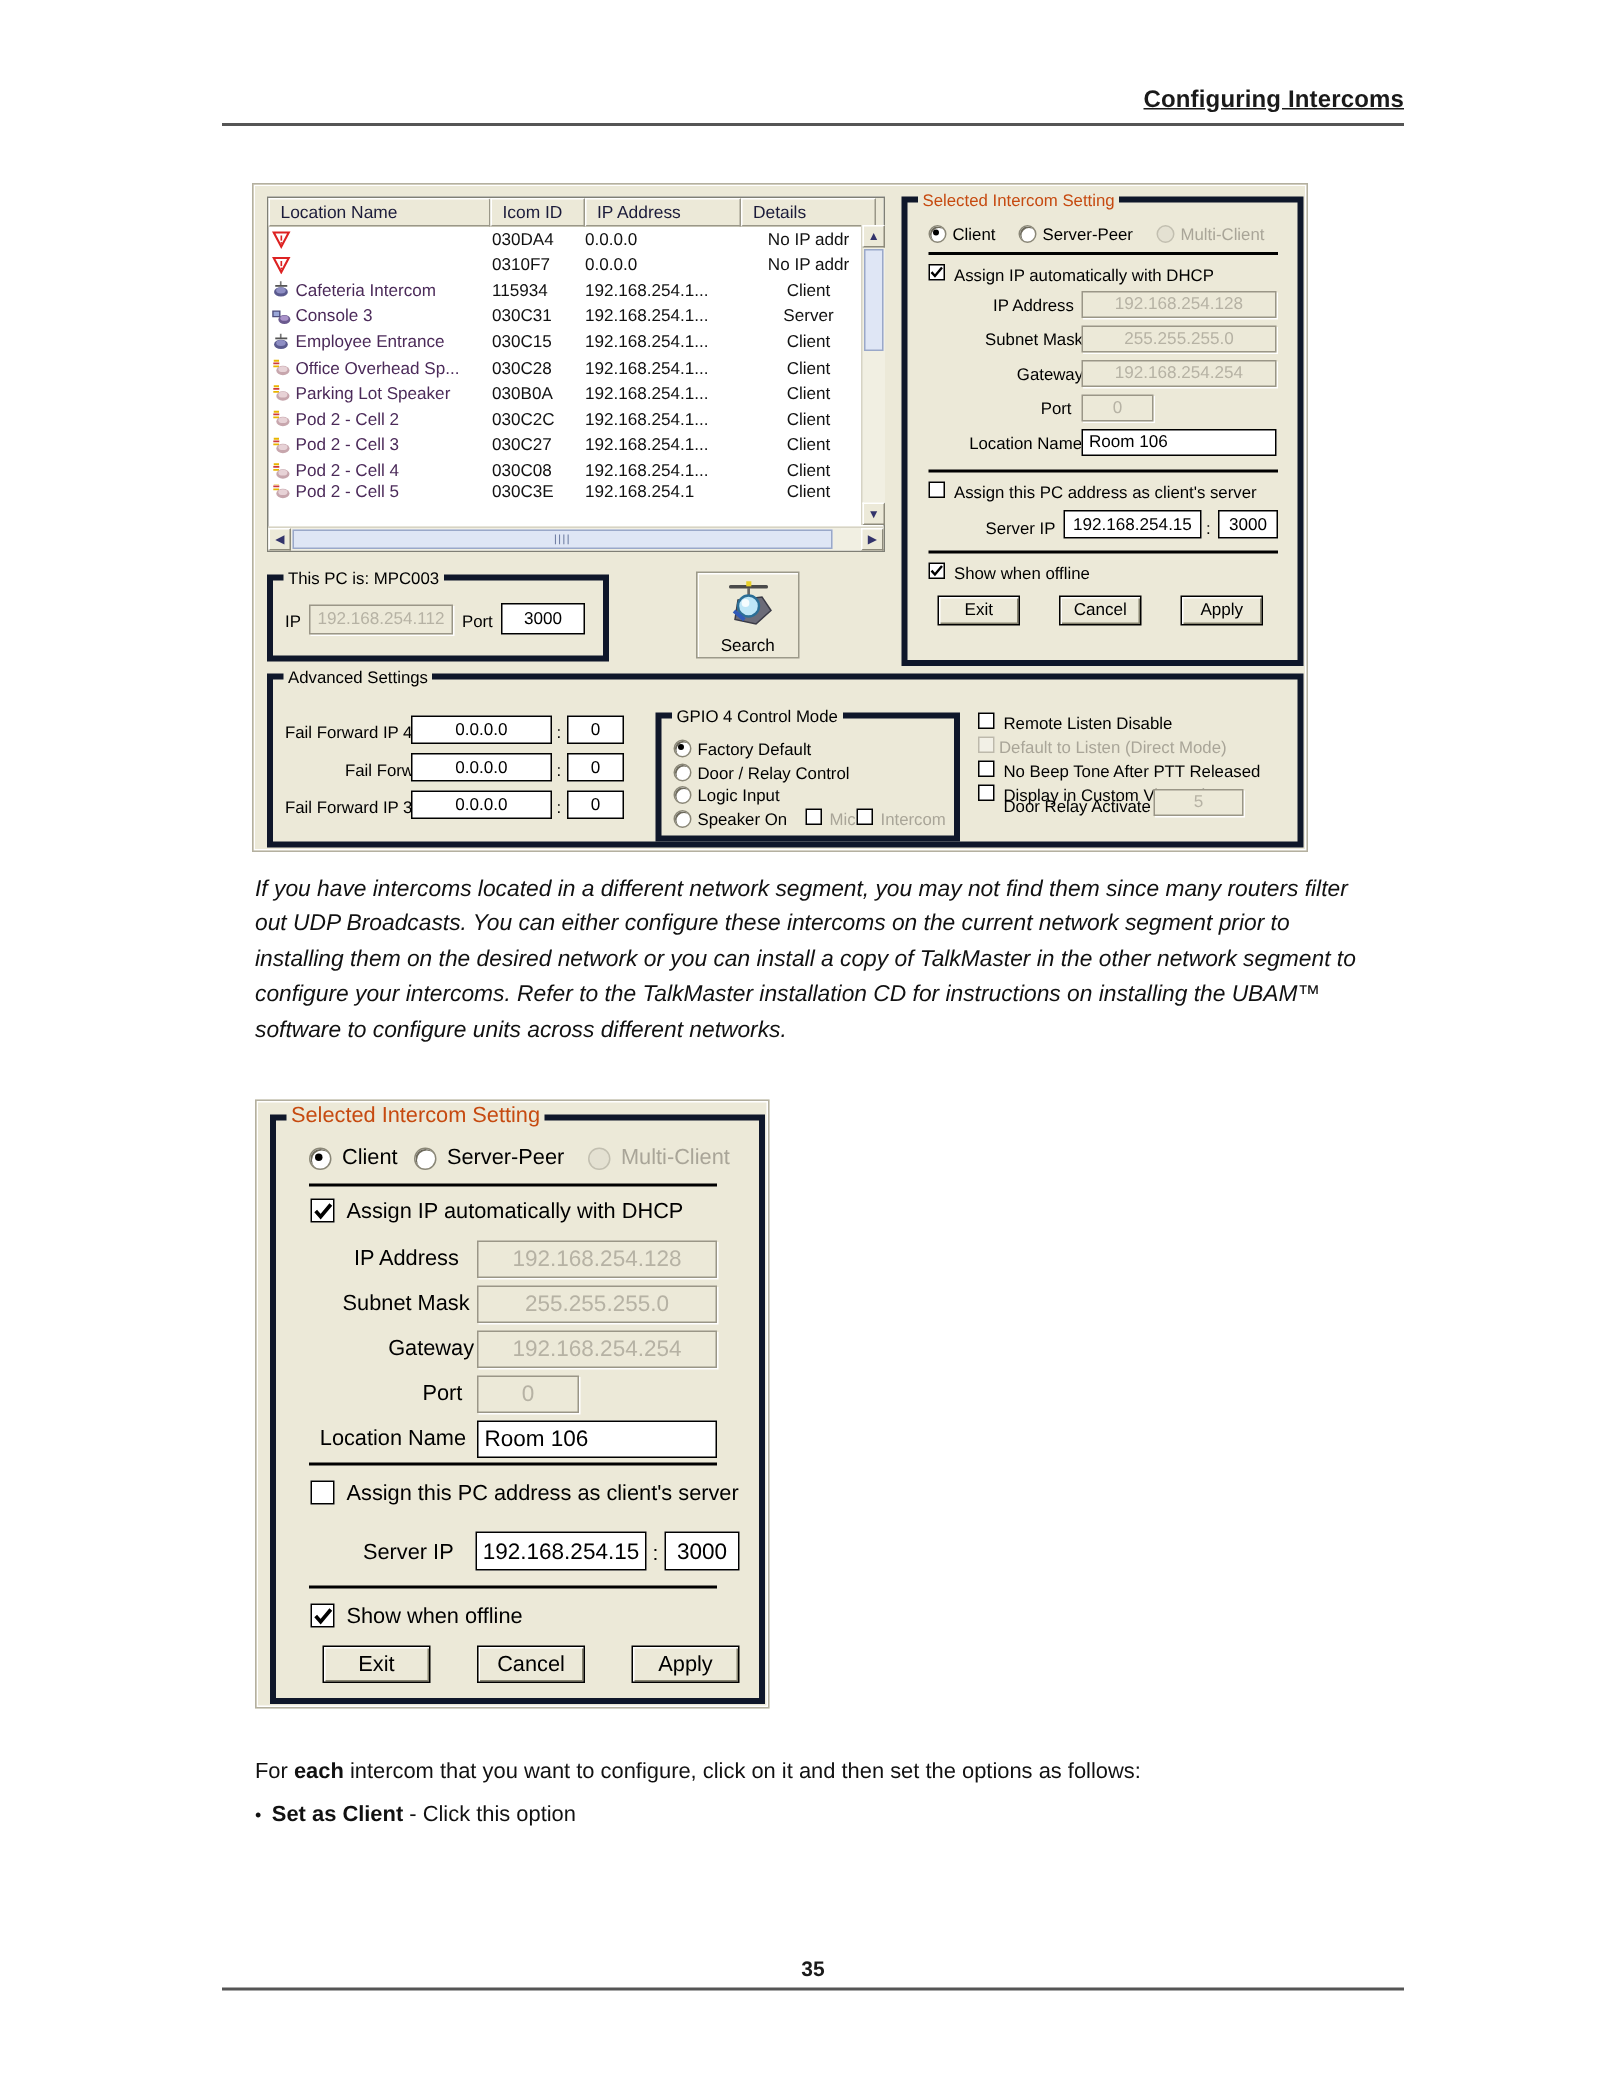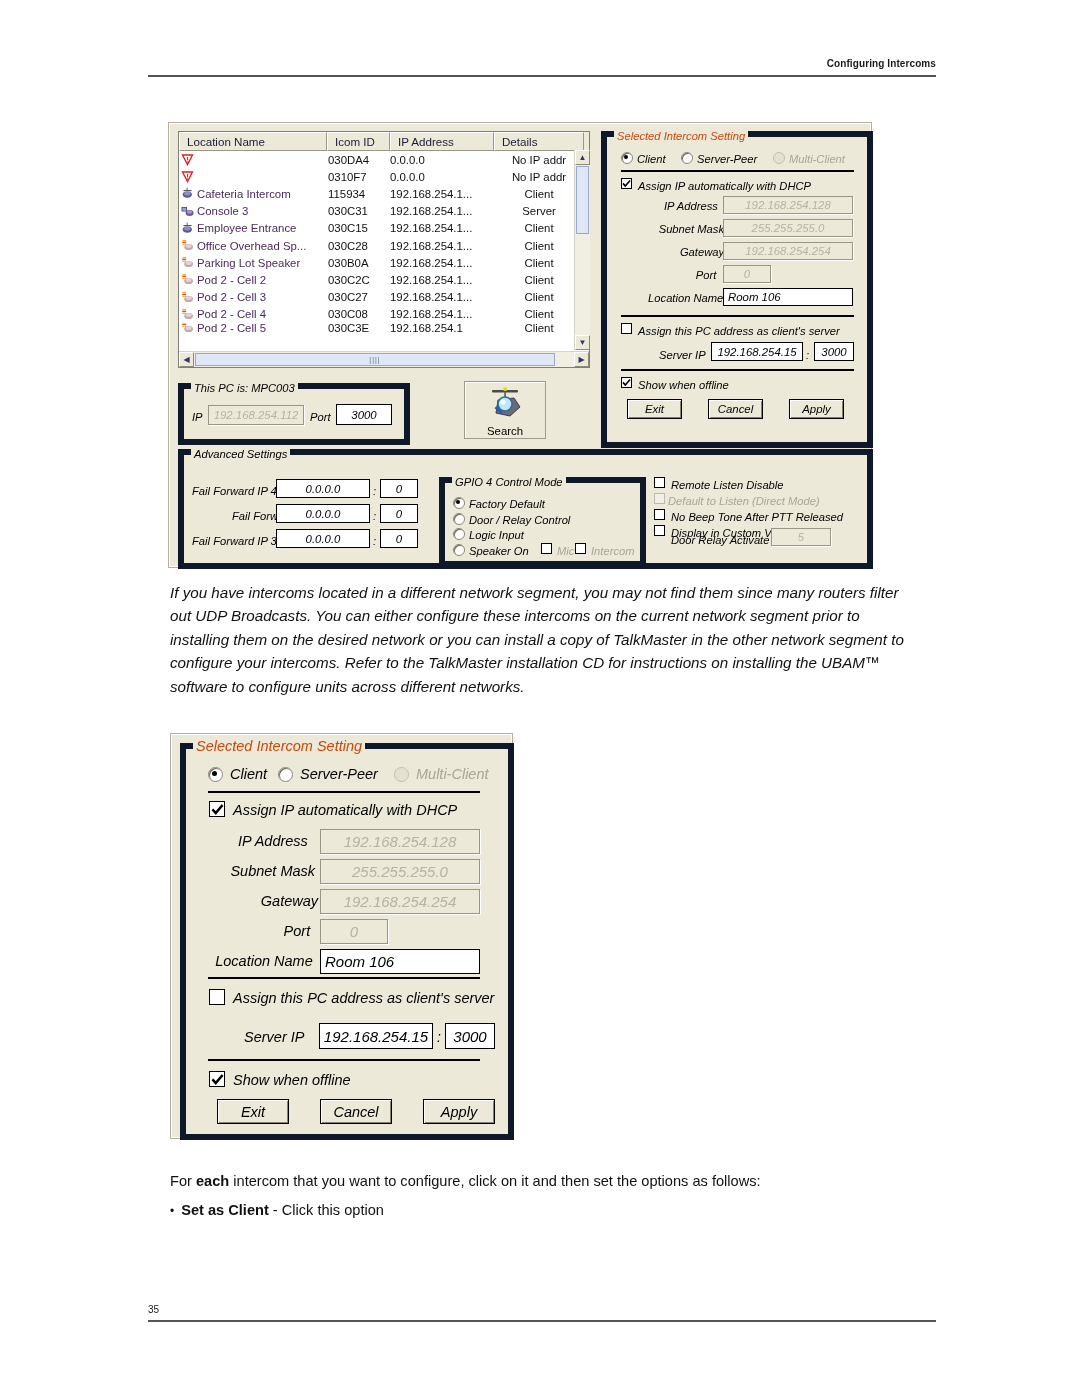--- a/index.html
+++ b/index.html
@@ -6,44 +6,44 @@
   body{
     width:1080px;height:1397px;background:#ffffff;
     font-family:"Liberation Sans", sans-serif;
     -webkit-font-smoothing:antialiased;
     position:relative;overflow:hidden;
   }
   .page{position:absolute;inset:0;}
 
   
   .hdr{position:absolute;left:148px;top:58px;width:788px;}
-  .hdr-title{text-align:right;font-size:10px;font-weight:bold;color:#1a1a1a;letter-spacing:.1px;}
+  .hdr-title{text-align:right;font-size:16px;font-weight:bold;color:#1a1a1a;letter-spacing:.1px;text-decoration:underline;}
   .hdr-rule{margin-top:6px;height:2px;background:#555;}
   .ftr{position:absolute;left:148px;top:1304px;width:788px;}
-  .ftr-num{text-align:left;font-size:10px;font-weight:normal;color:#1a1a1a;}
+  .ftr-num{text-align:center;font-size:14px;font-weight:bold;color:#1a1a1a;}
   .ftr-rule{margin-top:5px;height:2px;background:#555;}
 
   
   .para{position:absolute;color:#111;font-size:15.2px;line-height:23.4px;}
   .para.italic{font-style:italic;}
   .p1{left:170px;top:581px;width:752px;}
   .p2{left:170px;top:1170px;width:752px;font-size:14.6px;}
   .bullets{position:absolute;left:170px;top:1199px;width:752px;font-size:14.6px;color:#111;}
   .bullet-row{display:flex;align-items:baseline;gap:7px;line-height:22px;}
   .bullet-dot{font-size:12px;line-height:22px;}
   b{font-weight:bold;}
 
   
   .dlg{
     position:absolute;background:#ece9d8;
     border:1px solid #b4b0a0;
     box-shadow:0 0 0 1px #ffffff inset;
     font-size:11px;color:#000;
   }
-  .grp{position:absolute;border:6px solid #0f172a;border-radius:0;font-style:italic;}
+  .grp{position:absolute;border:4px solid #0f172a;border-radius:0;}
   .grp > .grp-cap{
     position:absolute;top:-7px;left:7px;background:#ece9d8;padding:0 3px;
     font-size:11.2px;line-height:12px;white-space:nowrap;
   }
   .grp-cap.orange{color:#c64a10;}
 
   .lbl{position:absolute;font-size:11.2px;color:#000;white-space:nowrap;line-height:13px;}
   .lbl.dim{color:#a9a598;}
 
   
@@ -311,21 +311,21 @@
     </div>
 
     <div class="grp" style="left:9px;top:260px;width:220px;height:50px;">
       <span class="grp-cap">This PC is: MPC003</span>
       <span class="lbl" style="left:8px;top:22px;">IP</span>
       <div class="fld disabled" style="left:24px;top:16px;width:96px;height:20px;justify-content:center;">192.168.254.112</div>
       <span class="lbl" style="left:126px;top:22px;">Port</span>
       <div class="fld center" style="left:152px;top:15px;width:56px;height:21px;">3000</div>
     </div>
 
-    <div class="search-btn" style="left:295px;top:258px;width:82px;height:58px;">
+    <div class="search-btn" style="left:295px;top:258px;width:69px;height:58px;">
       <svg width="42" height="40" viewBox="0 0 42 40">
         <rect x="8" y="5" width="26" height="2.4" rx="1" fill="#4a4a4a"></rect>
         <rect x="19.5" y="2.5" width="3.4" height="3.4" fill="#e8cf27"></rect>
         <rect x="20.2" y="7" width="1.8" height="6" fill="#666"></rect>
         <path d="M14 15 L30 13 L36 22 L26 31 L12 28 Z" fill="#6b6b78"></path>
         <path d="M14 15 L30 13 L36 22 L26 31 L12 28 Z" fill="none" stroke="#3b3b46" stroke-width="1"></path>
         <circle cx="21" cy="19" r="7" fill="#bfe6f7" stroke="#2b6e96" stroke-width="1.6"></circle>
         <circle cx="19" cy="17" r="2.6" fill="#ffffff" opacity=".85"></circle>
         <rect x="10.5" y="24" width="9" height="2.6" transform="rotate(40 15 25)" fill="#2f59b8"></rect>
       </svg>

